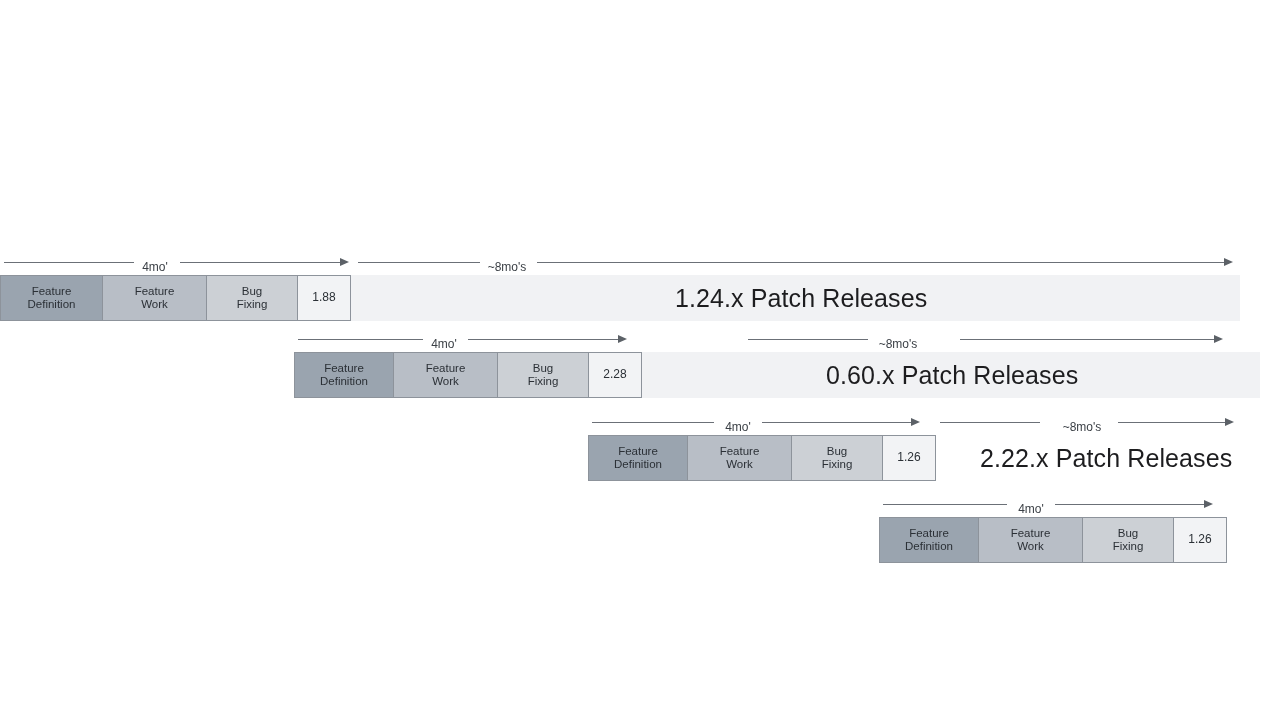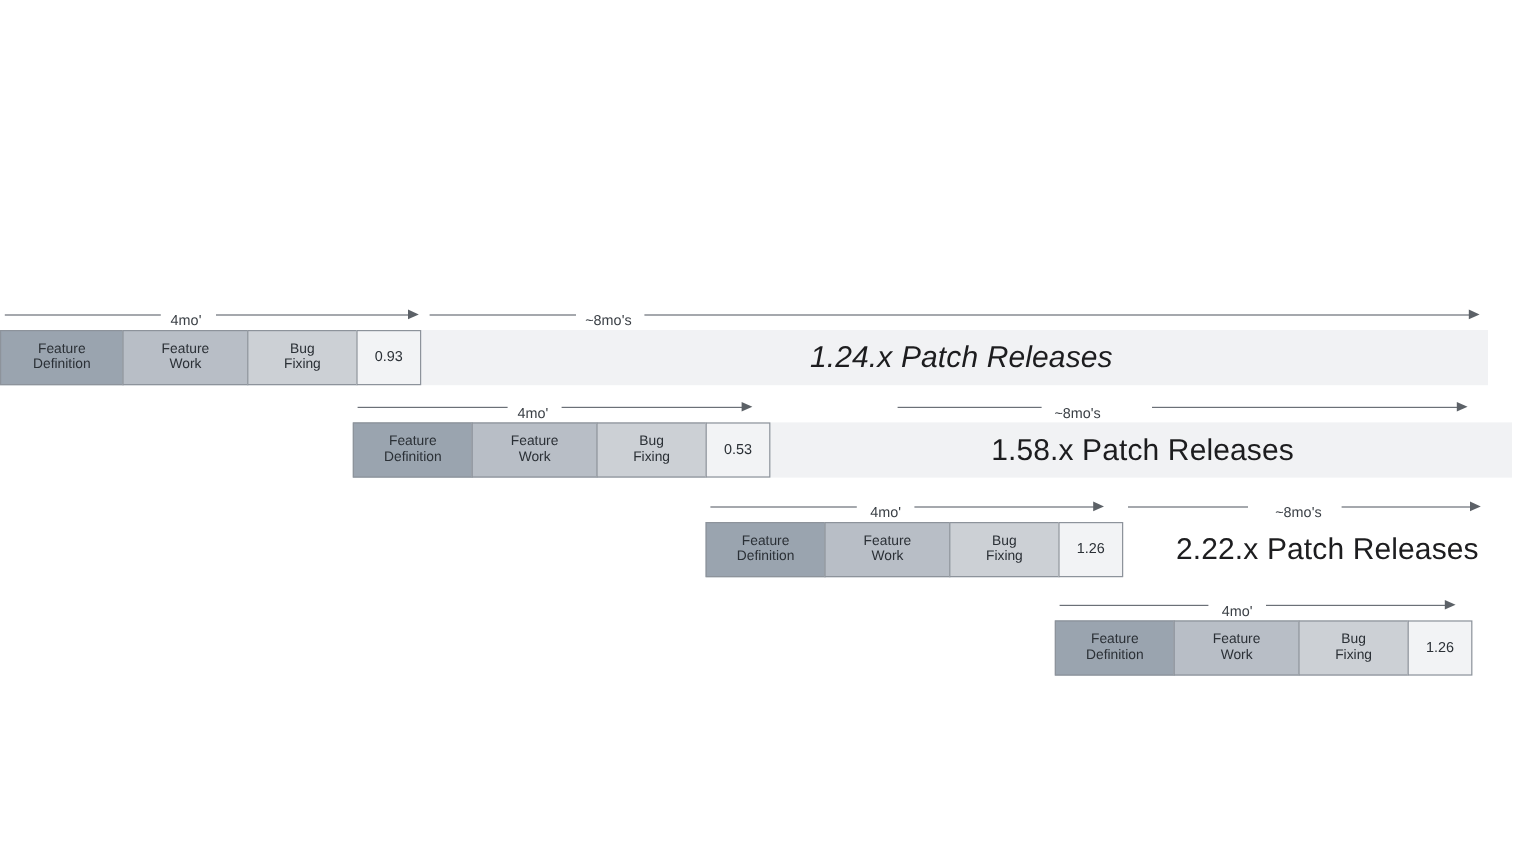--- a/index.html
+++ b/index.html
@@ -107,74 +107,74 @@
   }
 </style>
 </head>
 <body>
 
 <div id="canvas">
 
   <div class="release-row" style="left:0px; top:275px; width:1280px;">
 
     <div class="patch-band" style="left:0px; width:1240px;">
-      <span class="patch-band-label" style="margin-left:675px;font-style:italic;">1.24.x Patch Releases</span>
+      <span class="patch-band-label" style="margin-left:675px;">1.24.x Patch Releases</span>
     </div>
 
     <div class="phases" style="left:0px;">
       <div class="phase phase-def" style="width:103px;">
         <span>Feature</span>
         <span>Definition</span>
       </div>
       <div class="phase phase-work" style="width:105px;">
         <span>Feature</span>
         <span>Work</span>
       </div>
       <div class="phase phase-bug" style="width:92px;">
         <span>Bug</span>
         <span>Fixing</span>
       </div>
-      <div class="phase phase-version" style="width:54px;">0.93</div>
+      <div class="phase phase-version" style="width:54px;">1.88</div>
     </div>
   </div>
 
   <div class="measure" style="left:4px; top:252px; width:348px;">
     <div class="measure-line" style="left:0px; width:130px;"></div>
     <div class="measure-label" style="left:151px;">4mo'</div>
     <div class="measure-line" style="left:176px; width:163px;"></div>
     <div class="arrowhead" style="left:336px;"></div>
   </div>
 
   <div class="measure" style="left:358px; top:252px; width:878px;">
     <div class="measure-line" style="left:0px; width:122px;"></div>
     <div class="measure-label" style="left:149px;">~8mo's</div>
     <div class="measure-line" style="left:179px; width:690px;"></div>
     <div class="arrowhead" style="left:866px;"></div>
   </div>
 
   <div class="release-row" style="left:0px; top:352px; width:1280px;">
 
     <div class="patch-band" style="left:294px; width:966px;">
-      <span class="patch-band-label" style="margin-left:532px;">1.58.x Patch Releases</span>
+      <span class="patch-band-label" style="margin-left:532px;">0.60.x Patch Releases</span>
     </div>
 
     <div class="phases" style="left:294px;">
       <div class="phase phase-def" style="width:100px;">
         <span>Feature</span>
         <span>Definition</span>
       </div>
       <div class="phase phase-work" style="width:105px;">
         <span>Feature</span>
         <span>Work</span>
       </div>
       <div class="phase phase-bug" style="width:92px;">
         <span>Bug</span>
         <span>Fixing</span>
       </div>
-      <div class="phase phase-version" style="width:54px;">0.53</div>
+      <div class="phase phase-version" style="width:54px;">2.28</div>
     </div>
   </div>
 
   <div class="measure" style="left:298px; top:329px; width:336px;">
     <div class="measure-line" style="left:0px; width:125px;"></div>
     <div class="measure-label" style="left:146px;">4mo'</div>
     <div class="measure-line" style="left:170px; width:153px;"></div>
     <div class="arrowhead" style="left:320px;"></div>
   </div>
 

